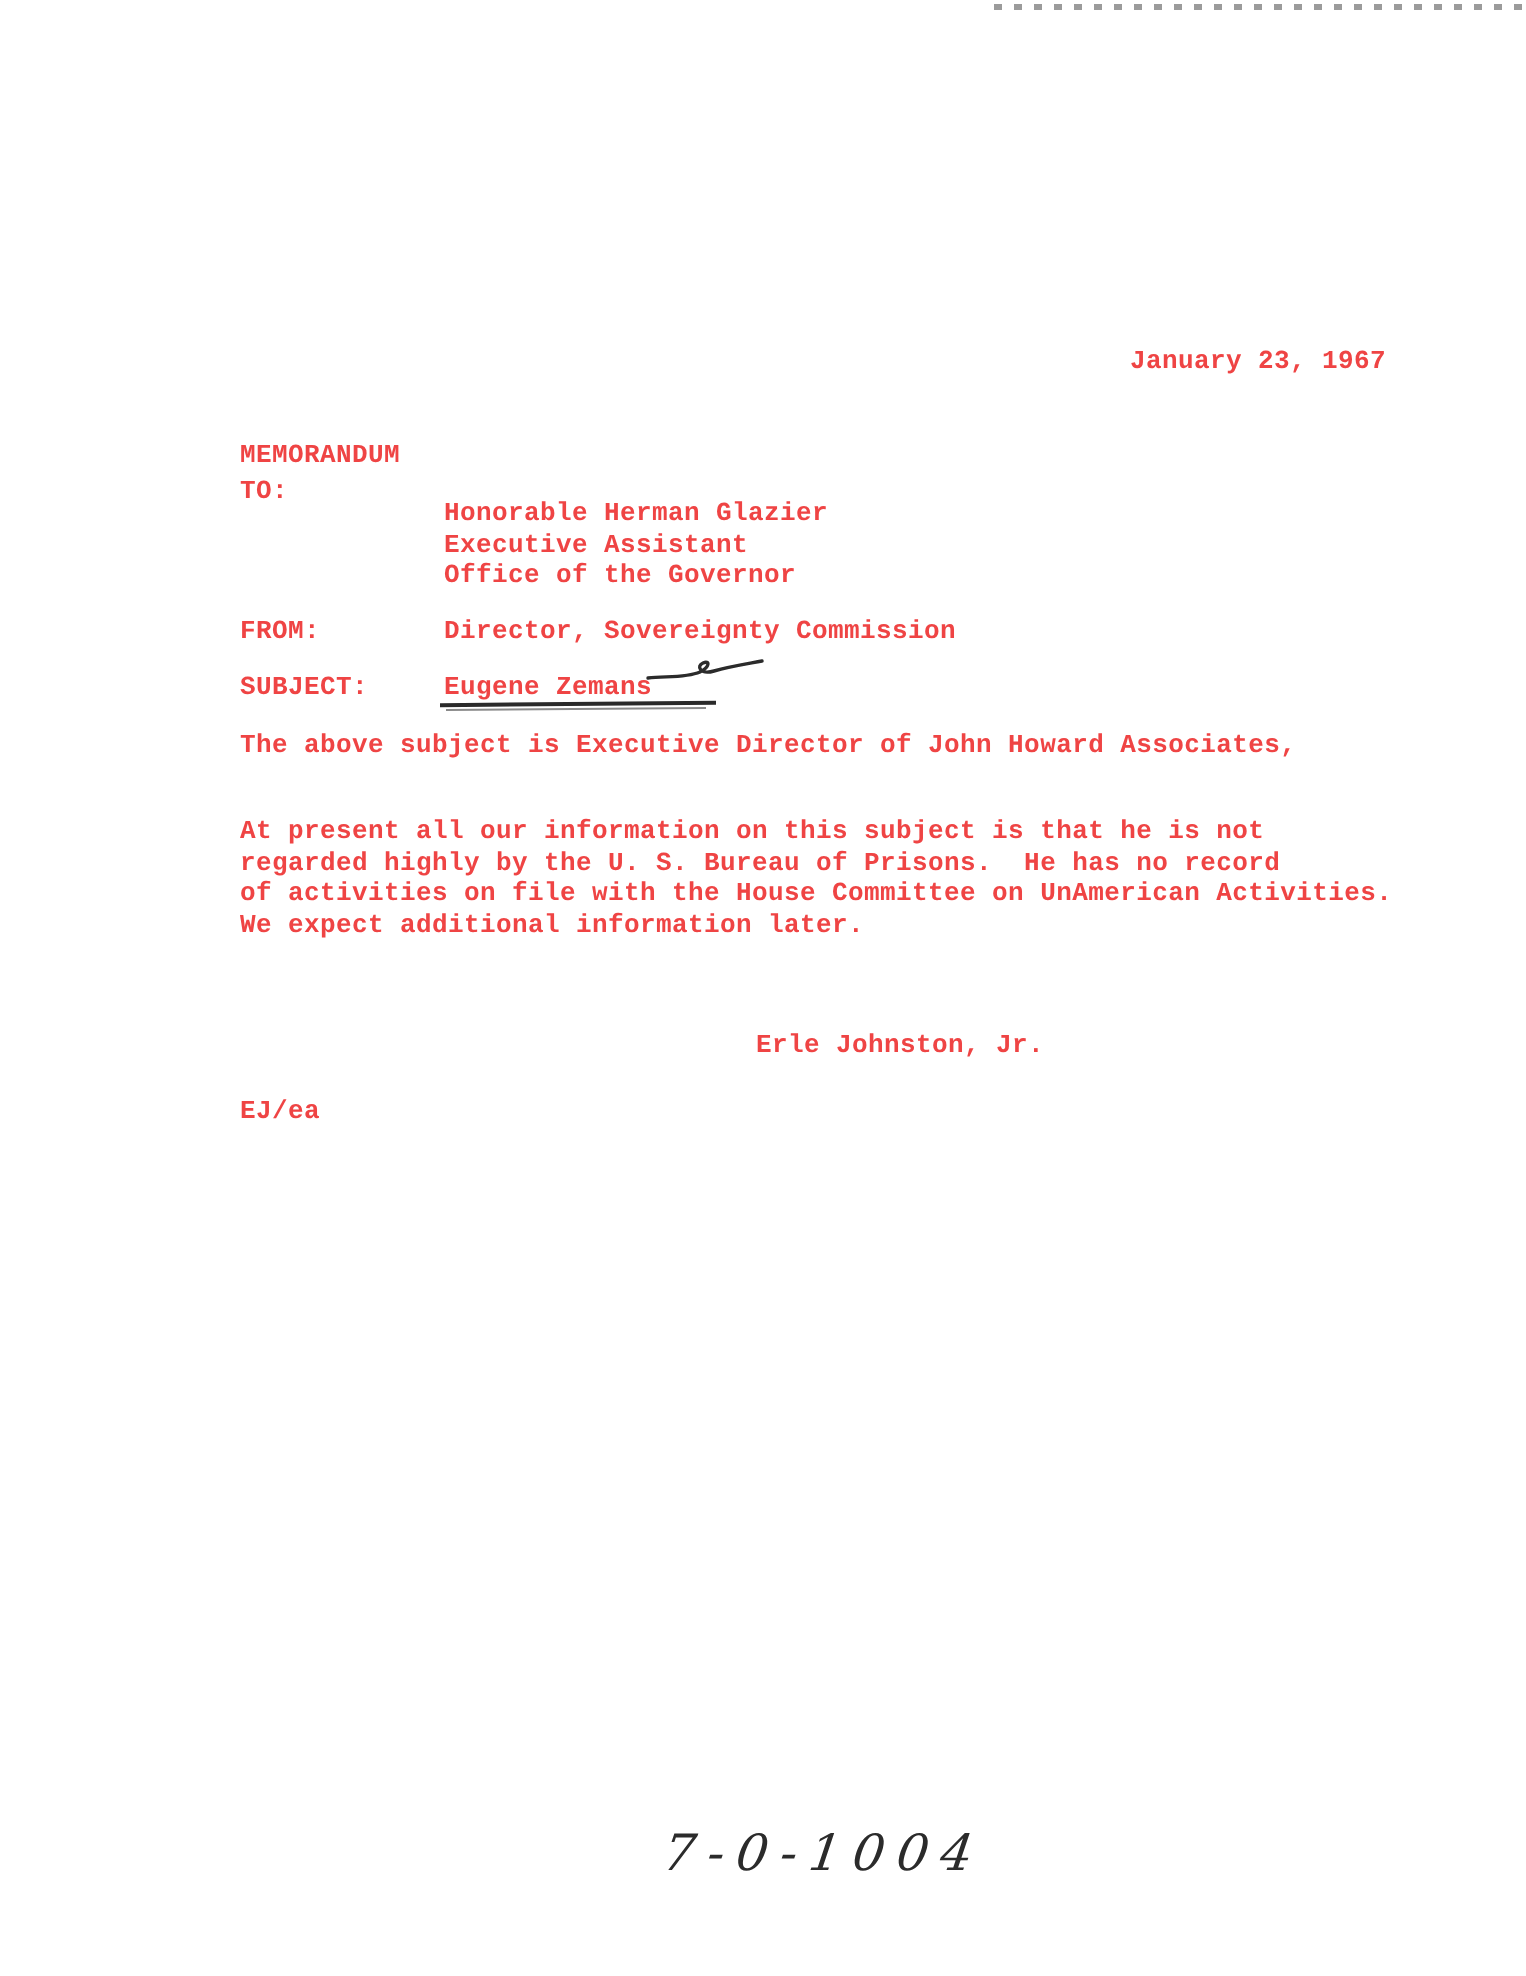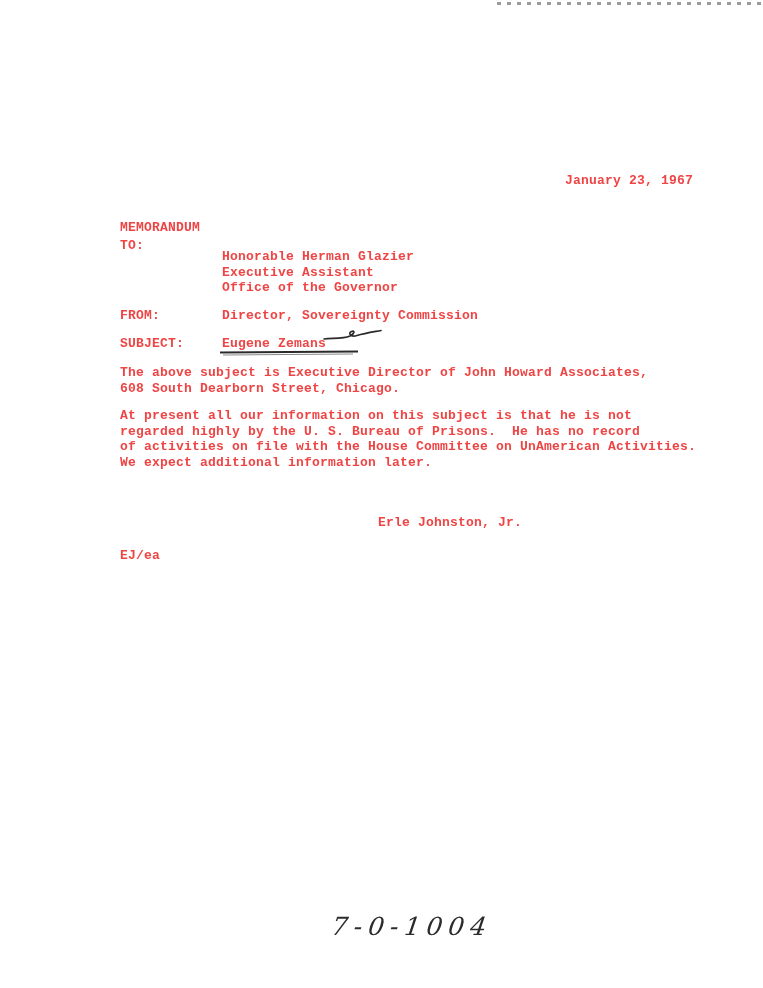--- a/index.html
+++ b/index.html
@@ -95,21 +95,20 @@
   <div class="tw label-col" style="top:336px;">SUBJECT:</div>
   <div class="tw value-col" style="top:336px;">Eugene Zemans</div>
   <div class="subject-underline"></div>
   <div class="subject-underline-shadow"></div>
 
   <svg class="flourish" viewBox="0 0 60 18">
     <path d="M1 12 C 10 11, 20 12, 27 9 C 32 6.5, 32 3, 28.5 4.5 C 25 6, 27 10.5, 34 8.5 C 42 6.2, 50 5, 58 3.5" fill="none" stroke="#2b2b2b" stroke-width="1.7" stroke-linecap="round"></path>
   </svg>
 
   <div class="tw label-col" style="top:365px;">The above subject is Executive Director of John Howard Associates,</div>
-  <div class="tw label-col" style="top:380.5px;">608 South Dearborn Street, Chicago.</div>
 
   <div class="tw label-col" style="top:408px;">At present all our information on this subject is that he is not</div>
   <div class="tw label-col" style="top:423.5px;">regarded highly by the U. S. Bureau of Prisons.  He has no record</div>
   <div class="tw label-col" style="top:439px;">of activities on file with the House Committee on UnAmerican Activities.</div>
   <div class="tw label-col" style="top:454.5px;">We expect additional information later.</div>
 
   <div class="tw" style="left:378px; top:515px;">Erle Johnston, Jr.</div>
   <div class="tw label-col" style="top:548px;">EJ/ea</div>
 
   <div class="handwritten">7-0-1004</div>

